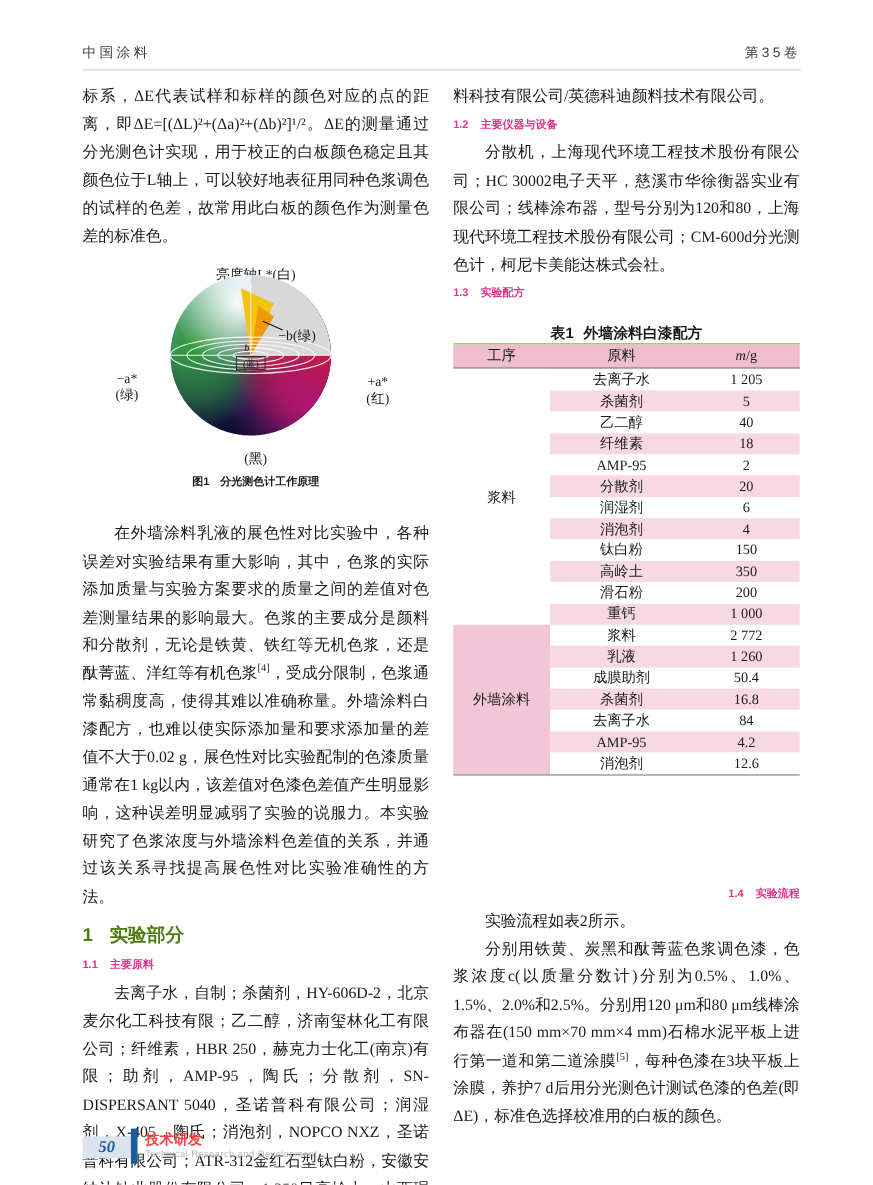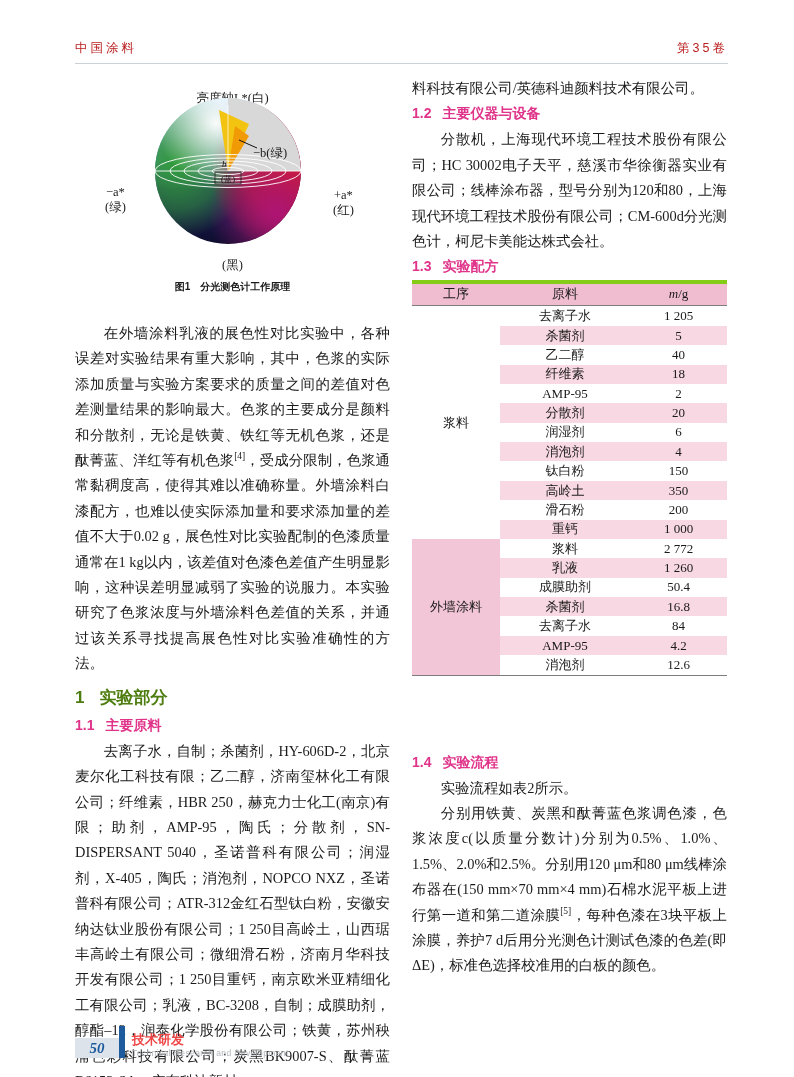--- a/index.html
+++ b/index.html
@@ -7,38 +7,38 @@
   body {
     width:794px; height:1077px; position:relative; overflow:hidden;
     font-family:"Liberation Serif","DejaVu Serif",serif; color:#1a1a1a;
   }
   
   .page-header {
     position:absolute; left:75px; right:66px; top:40px;
     display:flex; justify-content:space-between; align-items:flex-end;
     border-bottom:1px solid #ccd1d6; padding-bottom:6px;
     font-family:"Liberation Sans","DejaVu Sans",sans-serif;
-    font-size:12.5px; color:#b91c1c; letter-spacing:3px;
+    font-size:12.5px; color:#404040; letter-spacing:3px;
   }
   
   .content { position:absolute; left:75px; top:76px; width:653px; display:flex; gap:22px; }
   .col { width:315px; font-size:14.4px; line-height:25.4px; text-align:justify; }
   .col p { margin:0; }
   .indent { text-indent:2em; }
   sup.ref { font-size:9.5px; line-height:0; }
 
   
   .h1 {
     font-family:"Liberation Sans","DejaVu Sans",sans-serif; color:#4d7c0f;
     font-weight:bold; font-size:17px; line-height:24px; margin:9px 0 5px; text-align:left;
   }
   .h1 .num { margin-right:15px; }
   .h2 {
     font-family:"Liberation Sans","DejaVu Sans",sans-serif; color:#e0338a;
-    font-weight:bold; font-size:14px; line-height:21px; margin:2px 0 3px; text-align:left;
+    font-weight:bold; font-size:10px; line-height:21px; margin:2px 0 3px; text-align:left;
   }
   .h2 .num { margin-right:11px; }
 
   
   .fig { position:relative; height:242px; margin-top:3px; }
   .fig-label { position:absolute; font-size:12.5px; line-height:15px;margin-top:10px; }
   .fig-axis { top:2px; left:0; width:100%; text-align:center; }
   .fig-minus-b { top:57px; left:178px; }
   .fig-minus-a { top:96px; left:30px; text-align:center; }
   .fig-plus-a { top:99px; left:258px; text-align:center; }
@@ -58,57 +58,58 @@
   
   .tbl-title-zh {
     text-align:center; font-family:"Liberation Sans","DejaVu Sans",sans-serif;
     font-weight:bold; font-size:13.5px; line-height:18px; margin-top:17px;
   }
   .tbl-title-zh .num { margin-right:9px; }
   .tbl-title-en { text-align:center; font-weight:bold; font-size:13px; line-height:19px; margin-bottom:4px; }
   .tbl-title-en .num { margin-right:8px; }
   table.formula {
     width:100%; border-collapse:collapse; font-size:13px; line-height:14px;
-    border-top:4px solid #84cc16; border-bottom:1px solid #7d7d7d; text-align:center;
+    border-top:1px solid #84cc16; border-bottom:1px solid #7d7d7d; text-align:center;
   }
   table.formula th {
     background:#f0bdd0; font-weight:normal; padding:3px 2px 4px;
     border-bottom:1px solid #7d7d7d; font-size:13px;
   }
   table.formula td { padding:2.7px 2px; }
   table.formula tbody tr:nth-child(even) td { background:#f8d8e2; }
   td.grp-slurry { background:#ffffff !important; }
   td.grp-paint { background:#f2c6d6 !important; }
   .c-proc { width:88px; } .c-mat { width:130px; }
   .it { font-style:italic; }
 
-  .sec14 { margin-top:76px; }
-
-  
-  .footer { position:absolute; left:75px; top:1026px; display:flex; align-items:flex-end; }
+  .sec14 { margin-top:97px;text-align:right; }
+
+  
+  .footer { position:absolute; left:75px; top:1026px; display:flex; align-items:flex-start; }
   .badge-rect {
     width:44px; height:20px; background:#dce3eb; margin-top:7px;
     display:flex; align-items:center; justify-content:center;
   }
   .page-num { font-style:italic; font-weight:bold; font-size:15px; color:#1d5b9d; }
   .badge-bar { width:6px; height:32px; background:#1d5b9d; margin-right:7px; }
   .footer-zh { font-family:"Liberation Sans","DejaVu Sans",sans-serif; font-weight:bold; font-size:13px; color:#ef4444; line-height:16px; margin-top:2px; }
   .footer-en { font-family:"Liberation Sans","DejaVu Sans",sans-serif; font-size:8.5px; color:#b3b7bc; letter-spacing:0.4px; }
 </style>
 </head>
 <body>
 
 <div class="page-header">
   <span>中国涂料</span>
   <span>第35卷</span>
 </div>
 
 <div class="content">
 
   <div class="col">
+    <p>标系，ΔE代表试样和标样的颜色对应的点的距离，即ΔE=[(ΔL)²+(Δa)²+(Δb)²]¹/²。ΔE的测量通过分光测色计实现，用于校正的白板颜色稳定且其颜色位于L轴上，可以较好地表征用同种色浆调色的试样的色差，故常用此白板的颜色作为测量色差的标准色。</p>
 
     <div class="fig">
       <div class="fig-label fig-axis">亮度轴L*(白)</div>
 
       <svg class="fig-sphere" width="150" height="150" viewBox="0 0 150 150">
         <defs>
           <clipPath id="cp">
               <circle cx="75" cy="75" r="73"></circle>
             </clipPath>
           <linearGradient id="gBase" x1="0" y1="0" x2="0" y2="1">
@@ -193,20 +194,23 @@
 
     <div class="h2">
       <span class="num">1.2</span><span>主要仪器与设备</span>
     </div>
     <p class="indent">分散机，上海现代环境工程技术股份有限公司；HC 30002电子天平，慈溪市华徐衡器实业有限公司；线棒涂布器，型号分别为120和80，上海现代环境工程技术股份有限公司；CM-600d分光测色计，柯尼卡美能达株式会社。</p>
 
     <div class="h2">
       <span class="num">1.3</span><span>实验配方</span>
     </div>
 
+    <div class="tbl-title-zh">
+      <span class="num">表1</span><span>外墙涂料白漆配方</span>
+    </div>
 
     <table class="formula">
       <thead>
         <tr>
           <th class="c-proc">工序</th>
           <th class="c-mat">原料</th>
           <th><span class="it">m</span><span>/g</span></th>
         </tr>
       </thead>
       <tbody>

